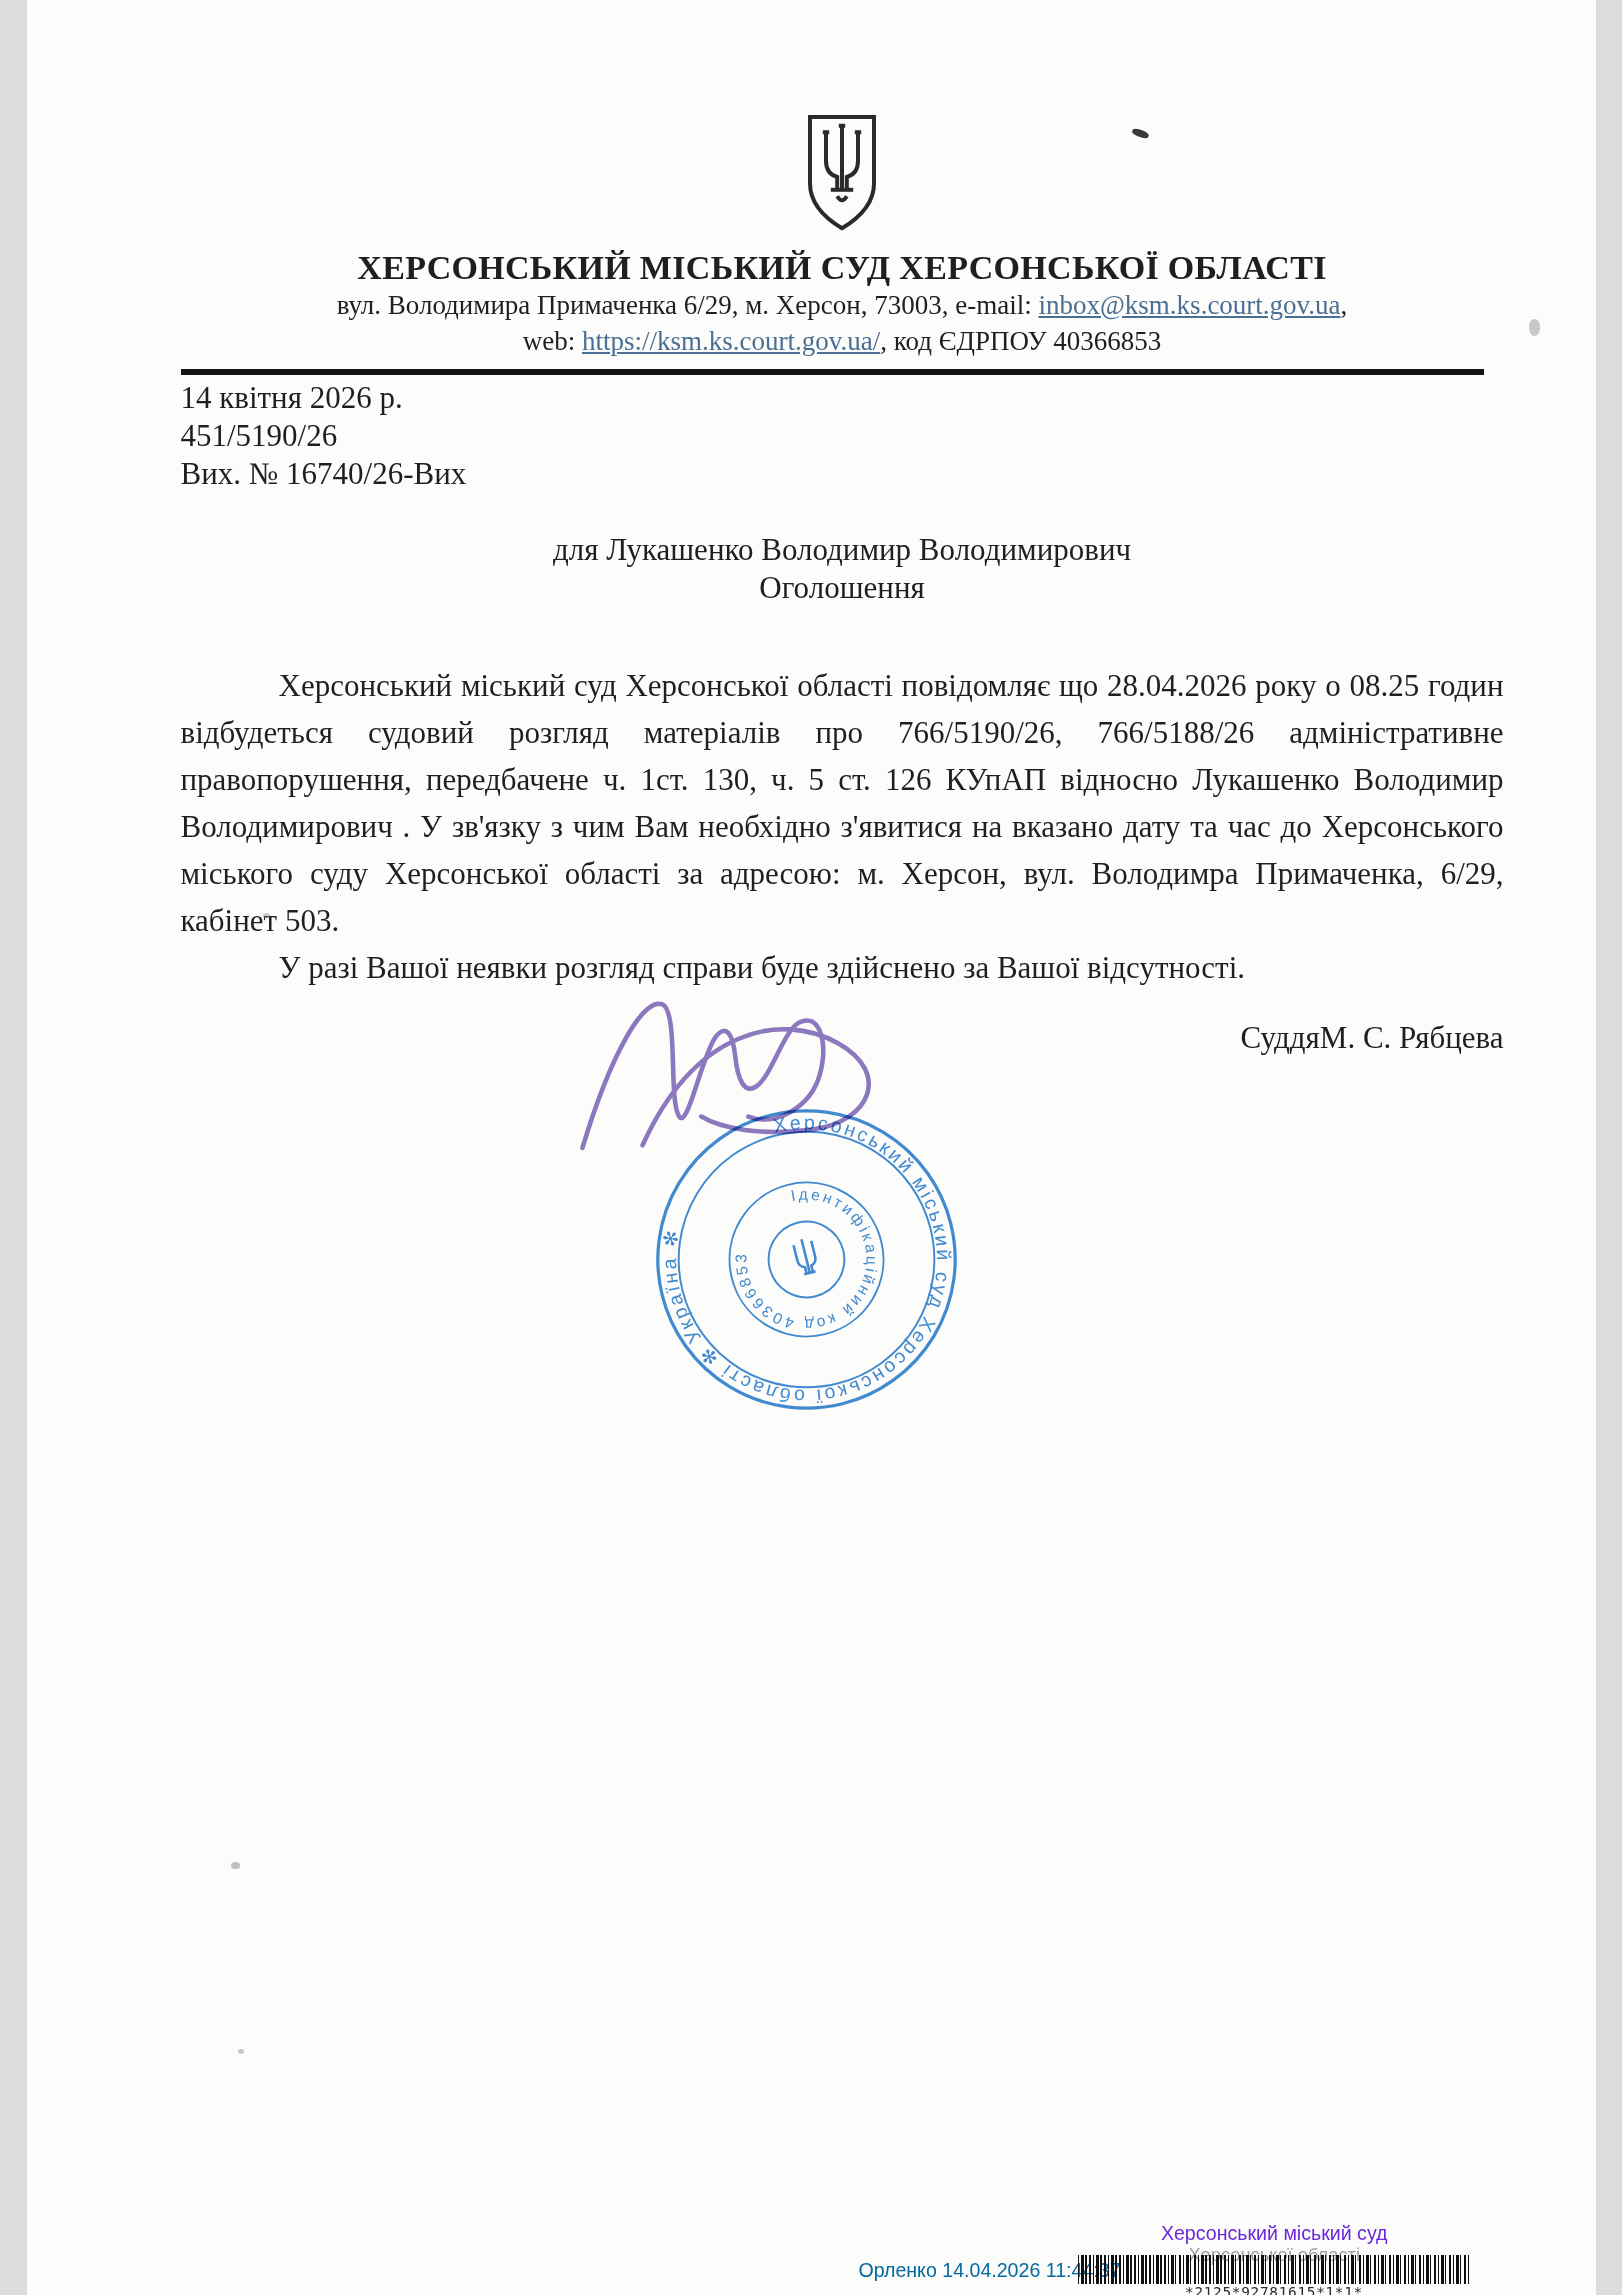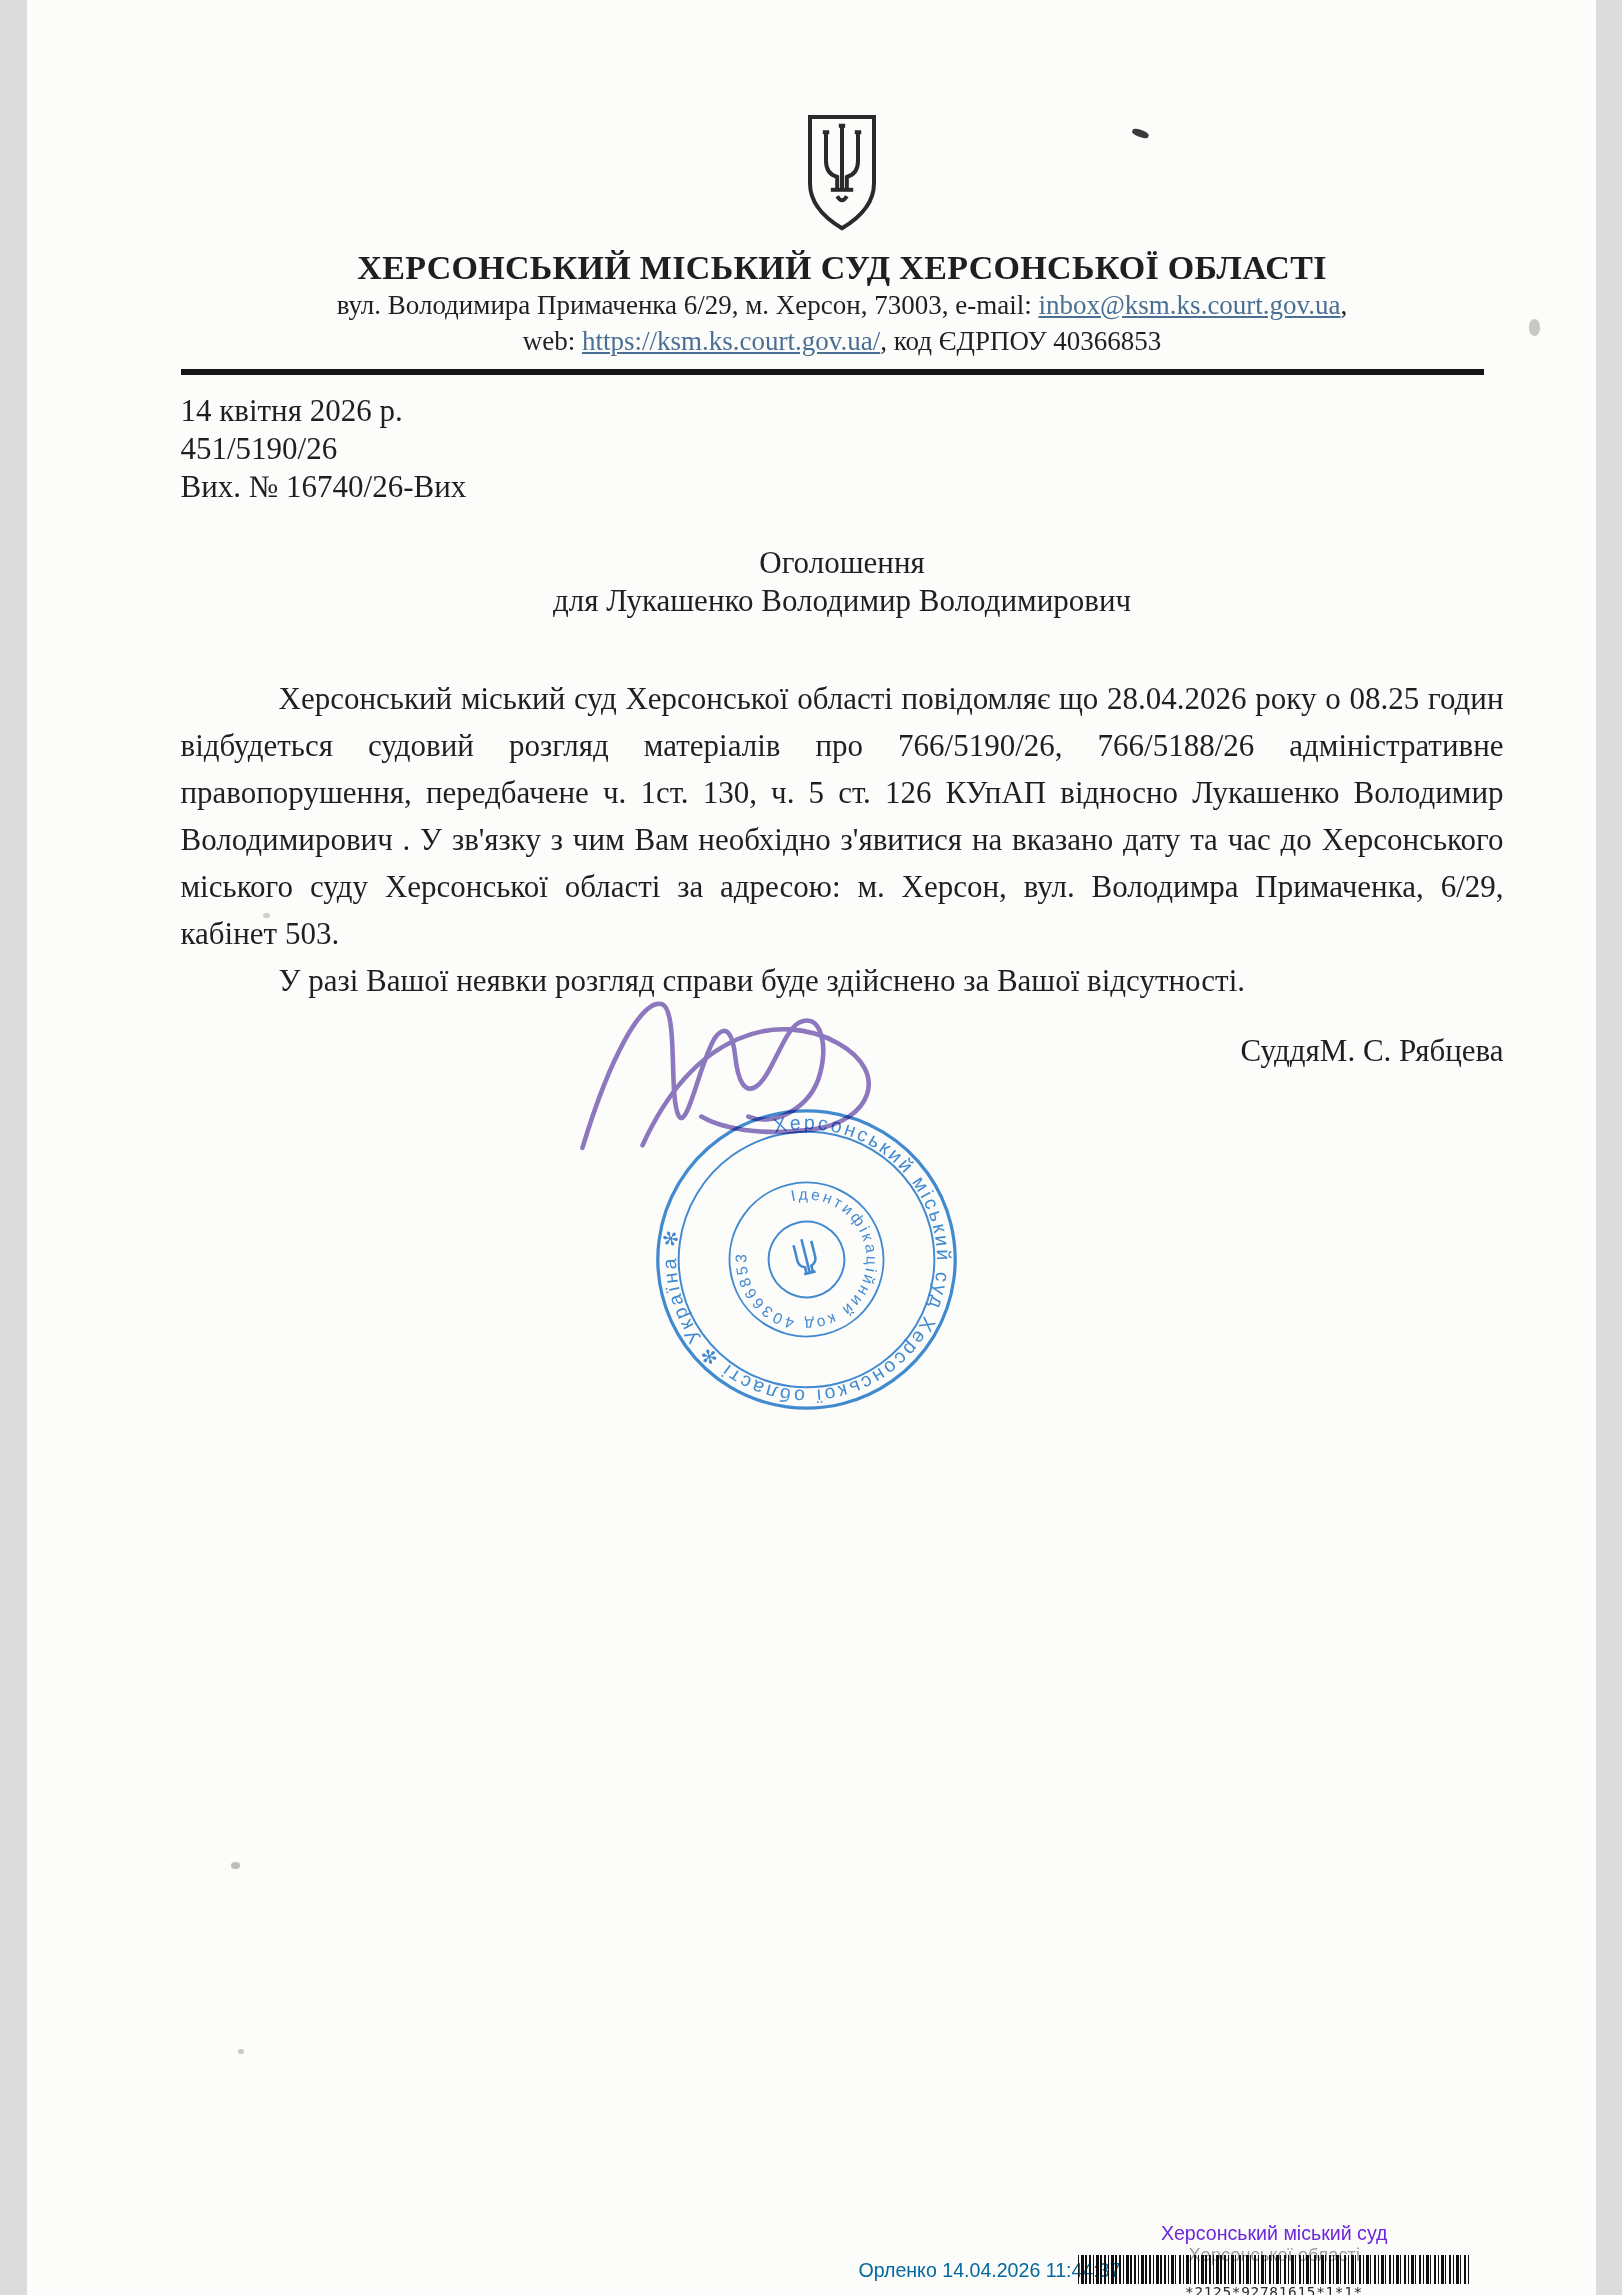--- a/index.html
+++ b/index.html
@@ -6,21 +6,21 @@
   html,body{margin:0;padding:0}
   body{background:#dcdcdc}
   .page{position:relative;width:1569px;height:2295px;margin:0 auto;background:#fcfcfa;
         font-family:"Liberation Serif",serif;color:#1f1f1f;overflow:hidden}
   .content{margin:0 92px 0 154px}
   .emblem{display:block;margin:113px auto 0;width:84px;height:120px}
   .court-name{margin-top:15.7px;text-align:center;font-weight:bold;font-size:34px;letter-spacing:0.3px}
   .addr{text-align:center;font-size:27px;line-height:36px}
   .addr .link{color:#4a6f94;text-decoration:underline}
   .rule{margin-top:10.5px;width:1303px;height:5.9px;background:#151515}
-  .meta{margin-top:17px;font-size:31px;line-height:38px}
+  .meta{margin-top:4px;font-size:31px;line-height:38px}
   .title-block{margin-top:38px;text-align:center;font-size:31px;line-height:38px}
   .body-par{margin-top:55px;font-size:31px;line-height:47px;text-align:justify;text-indent:98px}
   .body-par2{font-size:31px;line-height:47px;text-indent:98px}
   .sign-row{margin-top:29px;display:flex;justify-content:flex-end;font-size:31px}
   .signature-svg{position:absolute;left:537px;top:952px;width:366px;height:222px;
                  mix-blend-mode:multiply;opacity:.85}
   .stamp-svg{position:absolute;left:623px;top:1103px;width:313px;height:313px;
              mix-blend-mode:multiply;opacity:.9;transform:rotate(-14deg)}
   .stamp-text{font-family:"Liberation Sans",sans-serif}
   .footer-court{position:absolute;top:2222px;right:208px;text-align:center;
@@ -64,22 +64,22 @@
 
   <div class="rule" style="margin-left:154px"></div>
 
   <div class="content meta">
     <div>14 квітня 2026 р.</div>
     <div>451/5190/26</div>
     <div>Вих. № 16740/26-Вих</div>
   </div>
 
   <div class="content title-block">
+    <div>для Лукашенко Володимир Володимирович</div>
     <div>Оголошення</div>
-    <div>для Лукашенко Володимир Володимирович</div>
   </div>
 
   <div class="content body-par">Херсонський міський суд Херсонської області повідомляє що 28.04.2026 року о 08.25 годин відбудеться судовий розгляд матеріалів про 766/5190/26, 766/5188/26 адміністративне правопорушення, передбачене ч. 1ст.  130, ч. 5 ст. 126 КУпАП відносно Лукашенко Володимир Володимирович . У зв'язку з чим Вам необхідно з'явитися на вказано дату та час до Херсонського міського суду Херсонської області за адресою: м. Херсон, вул. Володимра Примаченка, 6/29, кабінет 503.</div>
   <div class="content body-par2">У разі Вашої неявки розгляд справи буде здійснено за Вашої відсутності.</div>
 
   <div class="content sign-row">
     <span>Суддя</span>
     <span>М. С. Рябцева</span>
   </div>
 

